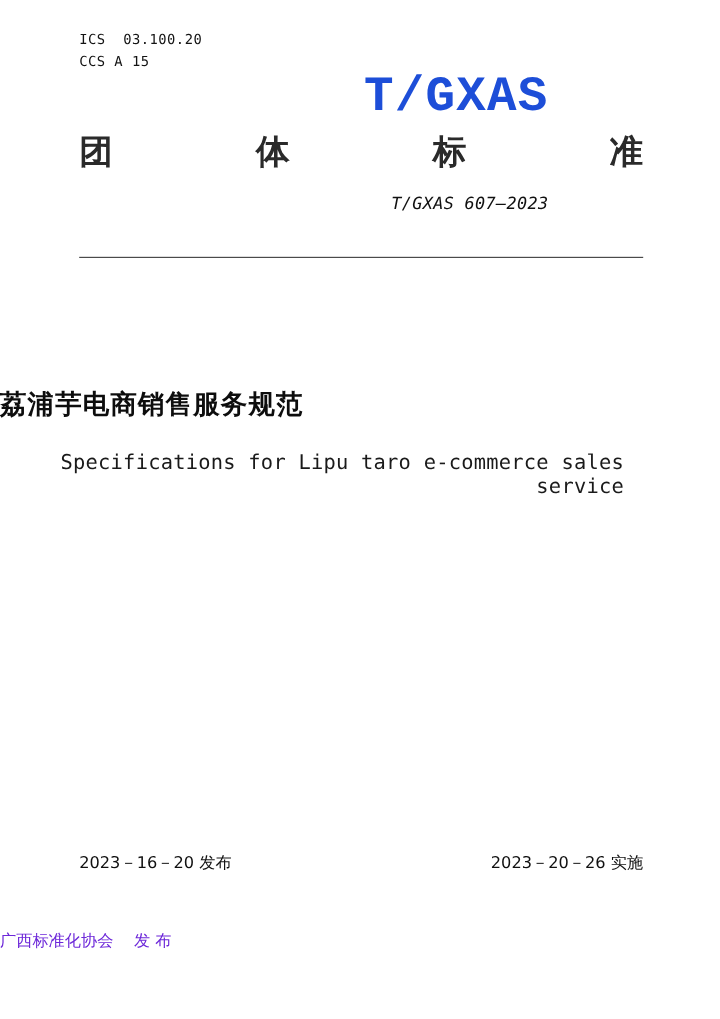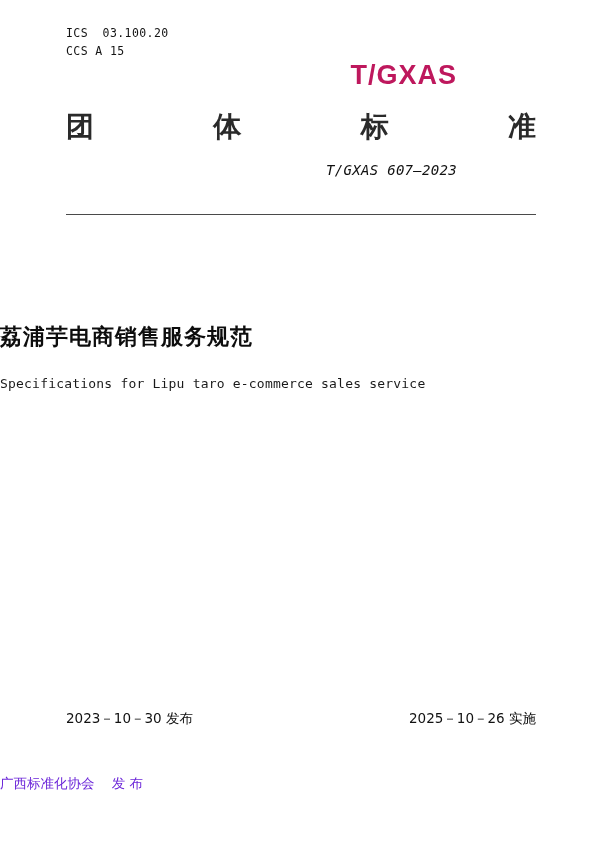--- a/index.html
+++ b/index.html
@@ -34,25 +34,25 @@
     line-height: 18px;
     color: #141414;
   }
   .codes div { white-space: pre; }
 
   
   .logo {
     position: absolute;
     right: 63px;
     top: 62px;
-    font-family: Liberation Sans, sans-serif;
+    font-family: Liberation Mono, monospace;
     font-weight: bold;
-    font-size: 27px;
+    font-size: 41px;
     letter-spacing: 1px;
-    color: #be185d;
+    color: #1d4ed8;
     line-height: 1;
   }
 
   
   .tuanti {
     position: absolute;
     left: 66px;
     top: 108px;
     width: 470px;
     display: flex;
@@ -97,23 +97,23 @@
     font-weight: bold;
     font-size: 22px;
     letter-spacing: 1px;
     color: #0d0d0d;
   }
   .title-en {
     position: absolute;
     left: 0;
     right: 0;
     top: 376px;
-    text-align: left;
+    text-align: right;
     font-family: "DejaVu Sans Mono", monospace;
-    font-size: 13px;
+    font-size: 17px;
     letter-spacing: 0.2px;
     color: #1a1a1a;
   }
 
   
   .date-row {
     position: absolute;
     left: 66px;
     top: 710px;
     width: 470px;
@@ -158,19 +158,19 @@
   </div>
 
   <div class="std-no">T/GXAS  607—2023</div>
 
   <div class="rule"></div>
 
   <div class="title-cn">荔浦芋电商销售服务规范</div>
   <div class="title-en">Specifications for Lipu taro e-commerce sales service</div>
 
   <div class="date-row">
-    <span>2023－10－30 发布</span>
-    <span>2025－10－26 实施</span>
+    <span>2023－16－20 发布</span>
+    <span>2023－20－26 实施</span>
   </div>
 
   <div class="publisher">广西标准化协会    发 布</div>
 
 </div>
 
 </body></html>

